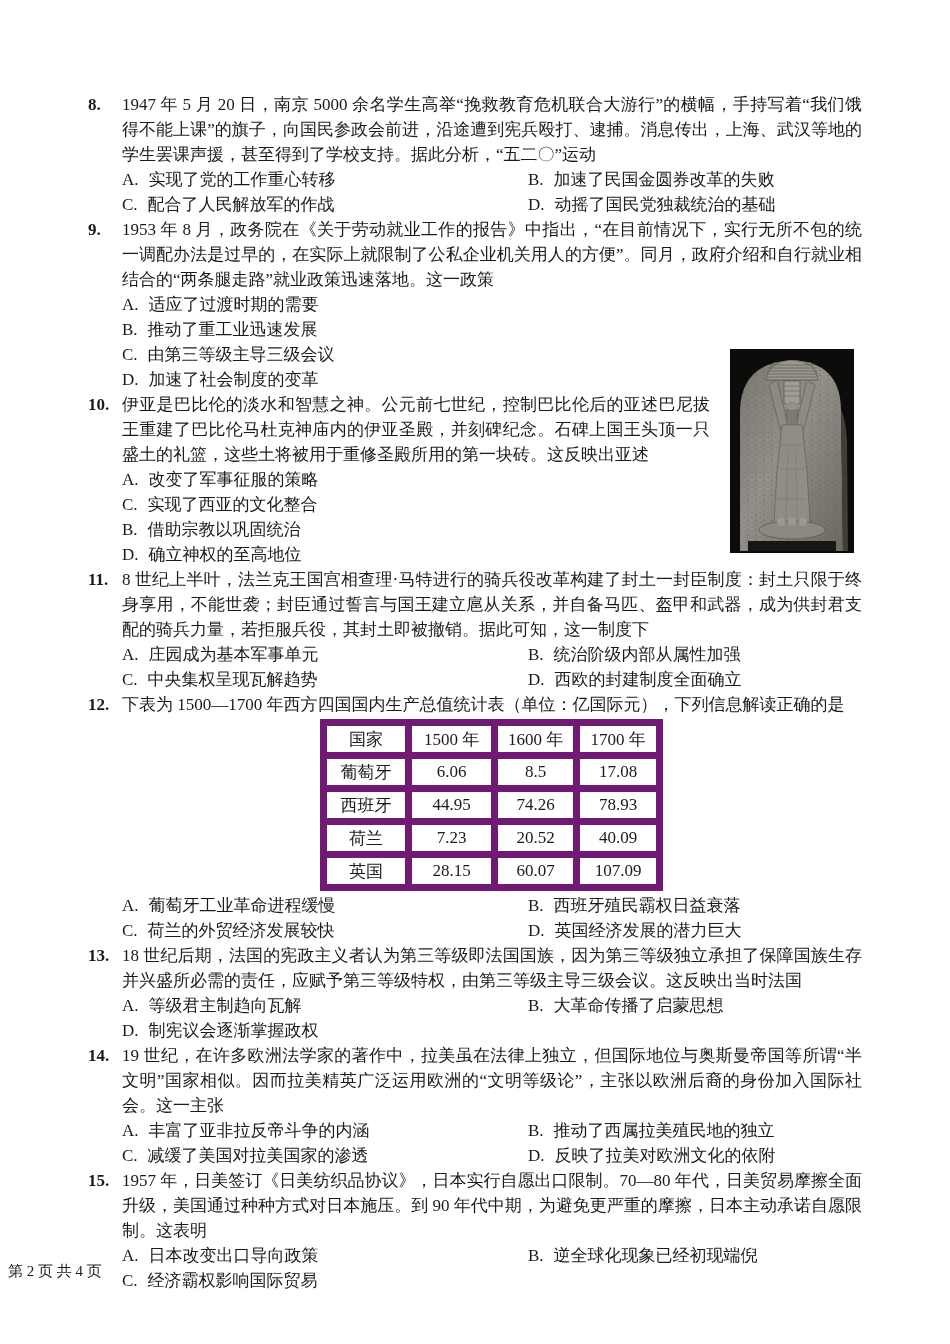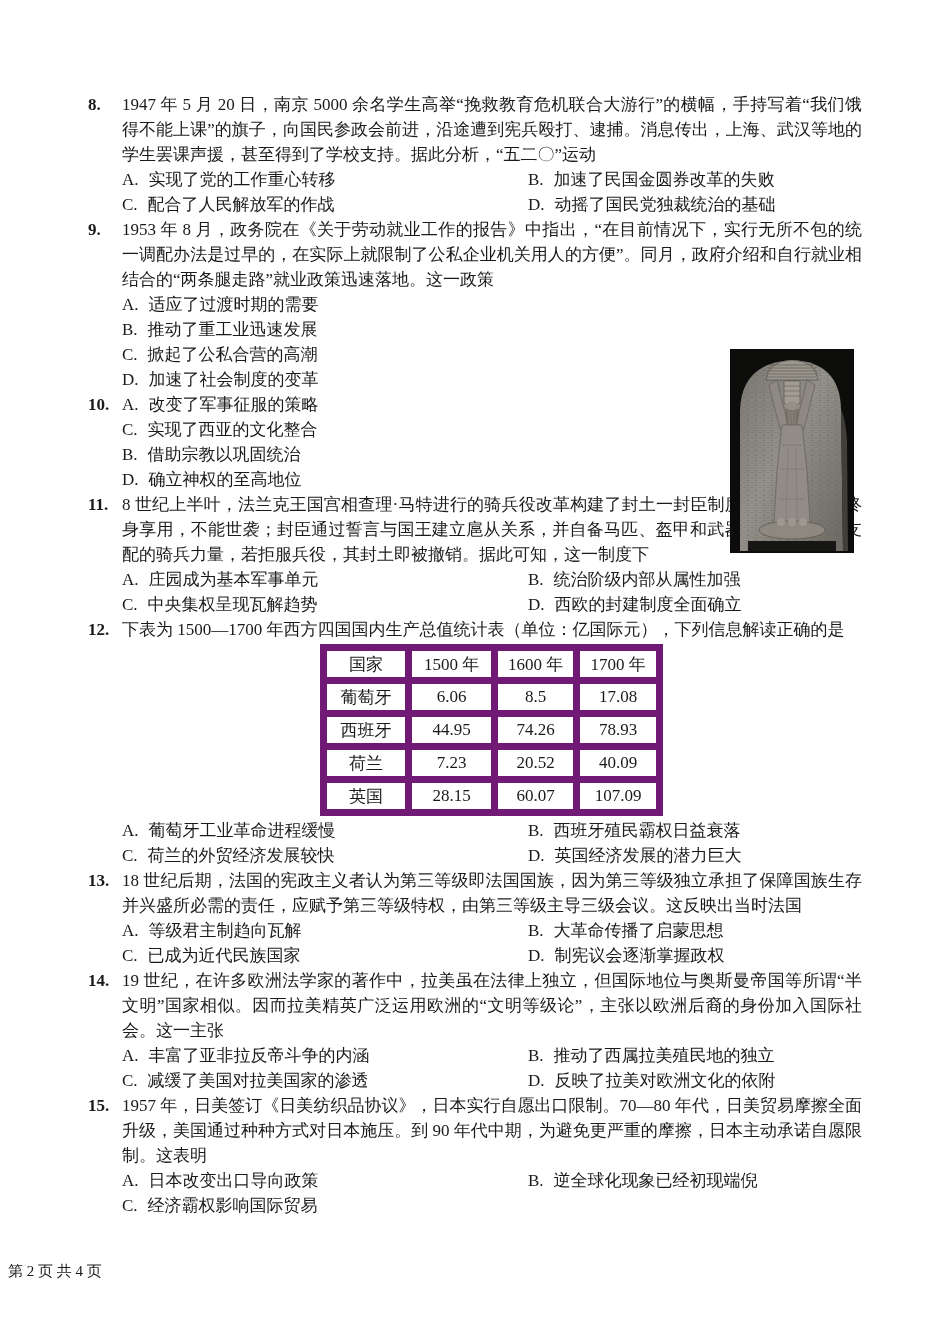--- a/index.html
+++ b/index.html
@@ -47,29 +47,30 @@
     </div>
   </section>
 
   <section class="q">
     <span class="qnum">9.</span>
     <div class="qbody">
       <p class="stem">1953 年 8 月，政务院在《关于劳动就业工作的报告》中指出，“在目前情况下，实行无所不包的统一调配办法是过早的，在实际上就限制了公私企业机关用人的方便”。同月，政府介绍和自行就业相结合的“两条腿走路”就业政策迅速落地。这一政策</p>
       <div class="opts">
         <div class="opt"><span class="ol">A.</span><span>适应了过渡时期的需要</span></div>
         <div class="opt"><span class="ol">B.</span><span>推动了重工业迅速发展</span></div>
-        <div class="opt"><span class="ol">C.</span><span>掀起了公私合营的高潮</span></div>
+        <div class="opt"><span class="ol">C.</span><span>由第三等级主导三级会议</span></div>
         <div class="opt"><span class="ol">D.</span><span>加速了社会制度的变革</span></div>
       </div>
     </div>
   </section>
 
   <section class="q">
     <span class="qnum">10.</span>
     <div class="qbody">
+      <p class="stem narrow">伊亚是巴比伦的淡水和智慧之神。公元前七世纪，控制巴比伦后的亚述巴尼拔王重建了巴比伦马杜克神庙内的伊亚圣殿，并刻碑纪念。石碑上国王头顶一只盛土的礼篮，这些土将被用于重修圣殿所用的第一块砖。这反映出亚述</p>
       <div class="opts">
         <div class="opt"><span class="ol">A.</span><span>改变了军事征服的策略</span></div>
         <div class="opt"><span class="ol">C.</span><span>实现了西亚的文化整合</span></div>
         <div class="opt"><span class="ol">B.</span><span>借助宗教以巩固统治</span></div>
         <div class="opt"><span class="ol">D.</span><span>确立神权的至高地位</span></div>
       </div>
     </div>
   </section>
 
   <section class="q">
@@ -132,21 +133,20 @@
     </div>
   </section>
 
   <section class="q">
     <span class="qnum">13.</span>
     <div class="qbody">
       <p class="stem">18 世纪后期，法国的宪政主义者认为第三等级即法国国族，因为第三等级独立承担了保障国族生存并兴盛所必需的责任，应赋予第三等级特权，由第三等级主导三级会议。这反映出当时法国</p>
       <div class="opts cols">
         <div class="opt"><span class="ol">A.</span><span>等级君主制趋向瓦解</span></div>
         <div class="opt"><span class="ol">B.</span><span>大革命传播了启蒙思想</span></div>
-        <div class="opt"><span class="ol">C.</span><span>已成为近代民族国家</span></div>
         <div class="opt"><span class="ol">D.</span><span>制宪议会逐渐掌握政权</span></div>
       </div>
     </div>
   </section>
 
   <section class="q">
     <span class="qnum">14.</span>
     <div class="qbody">
       <p class="stem">19 世纪，在许多欧洲法学家的著作中，拉美虽在法律上独立，但国际地位与奥斯曼帝国等所谓“半文明”国家相似。因而拉美精英广泛运用欧洲的“文明等级论”，主张以欧洲后裔的身份加入国际社会。这一主张</p>
       <div class="opts cols">

